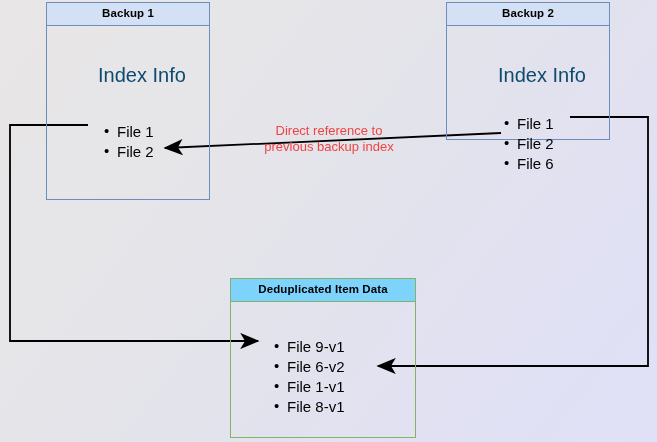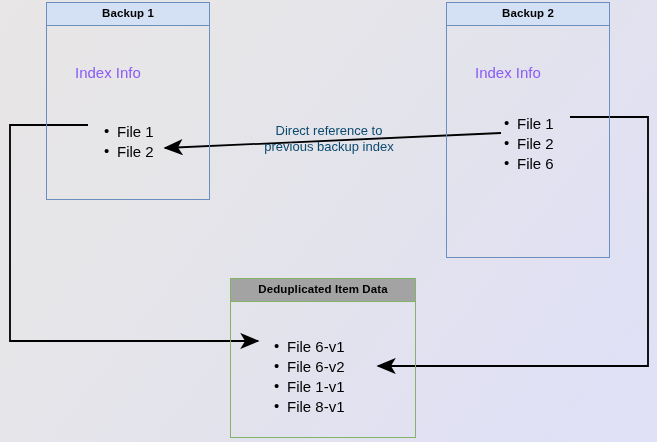--- a/index.html
+++ b/index.html
@@ -48,29 +48,30 @@
 
   
   .node.blue { border-color: #6c8ebf; }
   .node.blue > .node-header {
     background: #d4e1f5;
     border-bottom-color: #6c8ebf;
   }
   
   .node.green { border-color: #82b366; }
   .node.green > .node-header {
-    background: #a3a3a3;
+    background: #7dd3fc;
     border-bottom-color: #82b366;
   }
 
   .section-label {
     position: absolute;
-    font-size: 15px;
-    color: #8b5cf6;
+    font-size: 20px;
+    color: #0c4a6e;
     white-space: nowrap;
+    margin-left: 23px;
   }
 
   
   ul.file-list {
     position: absolute;
     margin: 4px;
     padding: 0 0 0 16px;
     list-style: none;
   }
   ul.file-list li {
@@ -88,21 +89,21 @@
     font-size: 15px;
     color: #000;
   }
 
   
   .annotation {
     position: absolute;
     font-size: 13px;
     line-height: 16px;
     text-align: center;
-    color: #0c4a6e;
+    color: #ef4444;
     white-space: pre-line;
   }
 
   svg.edges {
     position: absolute;
     left: 0; top: 0;
     width: 657px;
     height: 442px;
     pointer-events: none;
     overflow: visible;
@@ -134,37 +135,37 @@
     <div class="node-header">Backup 1</div>
     <div class="node-body">
       <div class="section-label" style="left:28px; top:38px;">Index Info</div>
       <ul class="file-list" style="left:50px; top:92px;">
         <li>File 1</li>
         <li>File 2</li>
       </ul>
     </div>
   </div>
 
-  <div class="node blue" style="left:446px; top:2px; width:164px; height:256px;">
+  <div class="node blue" style="left:446px; top:2px; width:164px; height:138px;">
     <div class="node-header">Backup 2</div>
     <div class="node-body">
       <div class="section-label" style="left:28px; top:38px;">Index Info</div>
       <ul class="file-list" style="left:50px; top:84px;">
         <li>File 1</li>
         <li>File 2</li>
         <li>File 6</li>
       </ul>
     </div>
   </div>
 
   <div class="node green" style="left:230px; top:278px; width:186px; height:160px;">
     <div class="node-header">Deduplicated Item Data</div>
     <div class="node-body">
       <ul class="file-list" style="left:36px; top:31px;">
-        <li>File 6-v1</li>
+        <li>File 9-v1</li>
         <li>File 6-v2</li>
         <li>File 1-v1</li>
         <li>File 8-v1</li>
       </ul>
     </div>
   </div>
 
   <div class="annotation" style="left:246px; top:123px; width:166px;">Direct reference to
 previous backup index</div>
 

